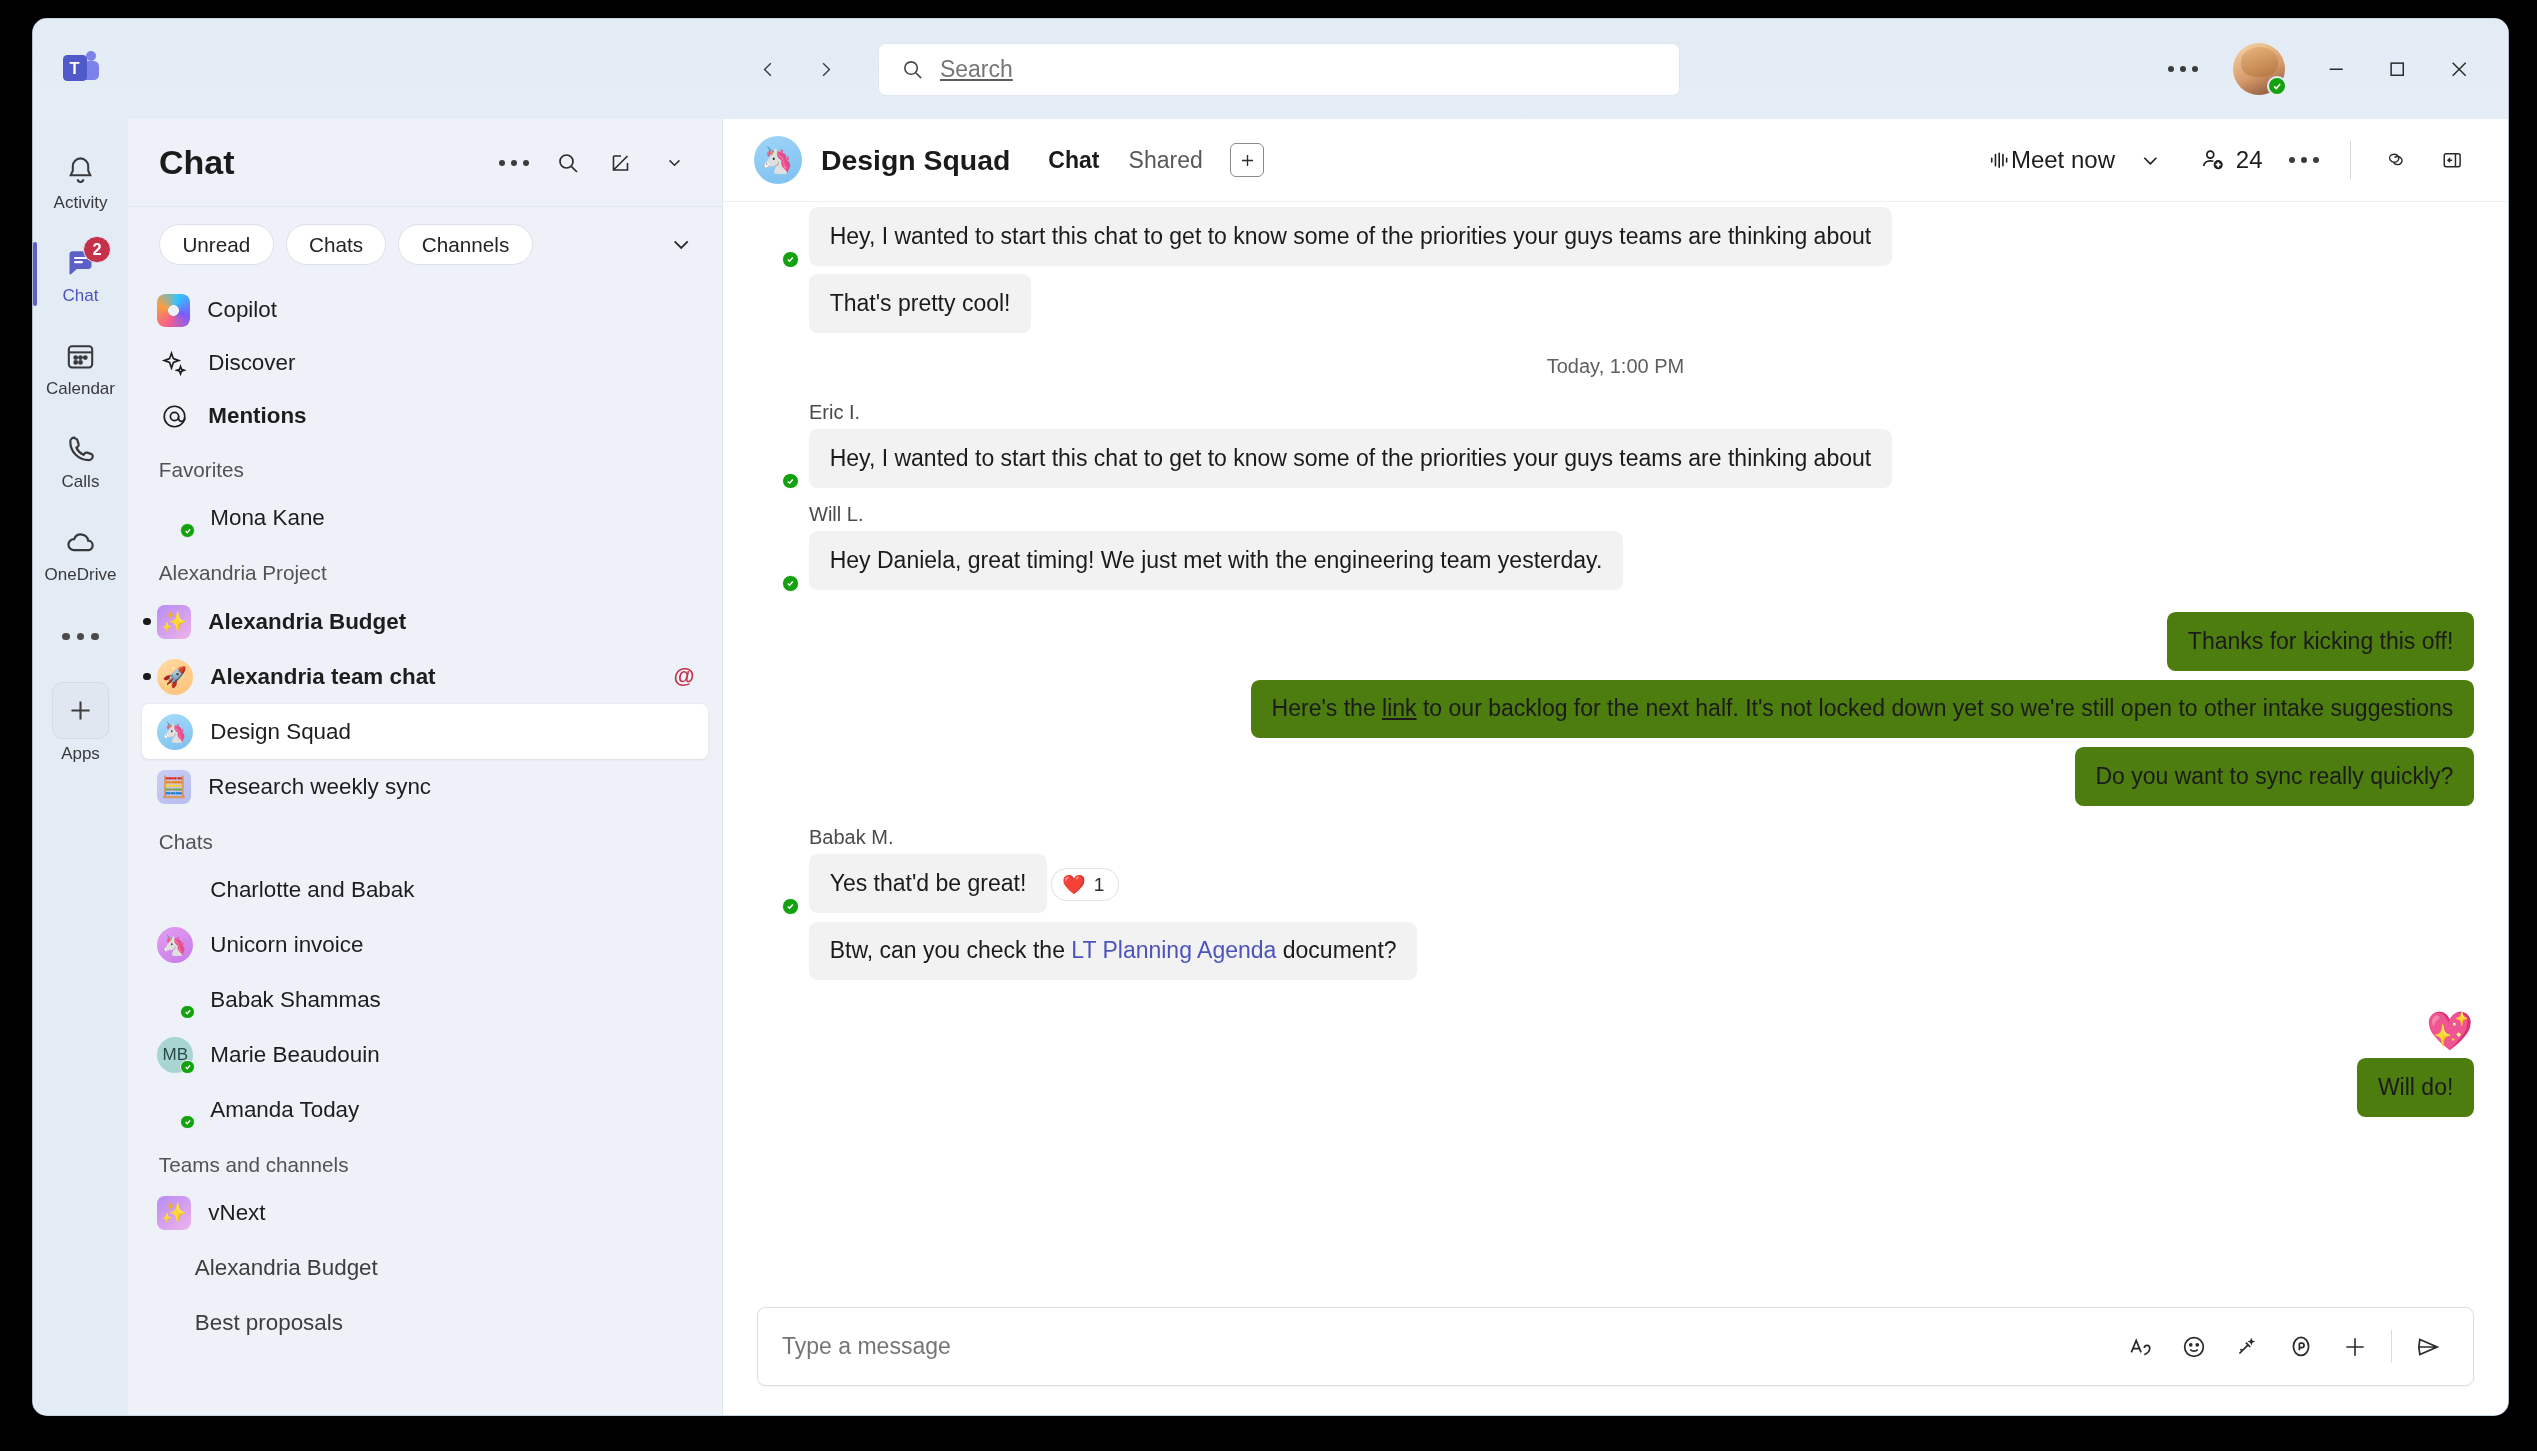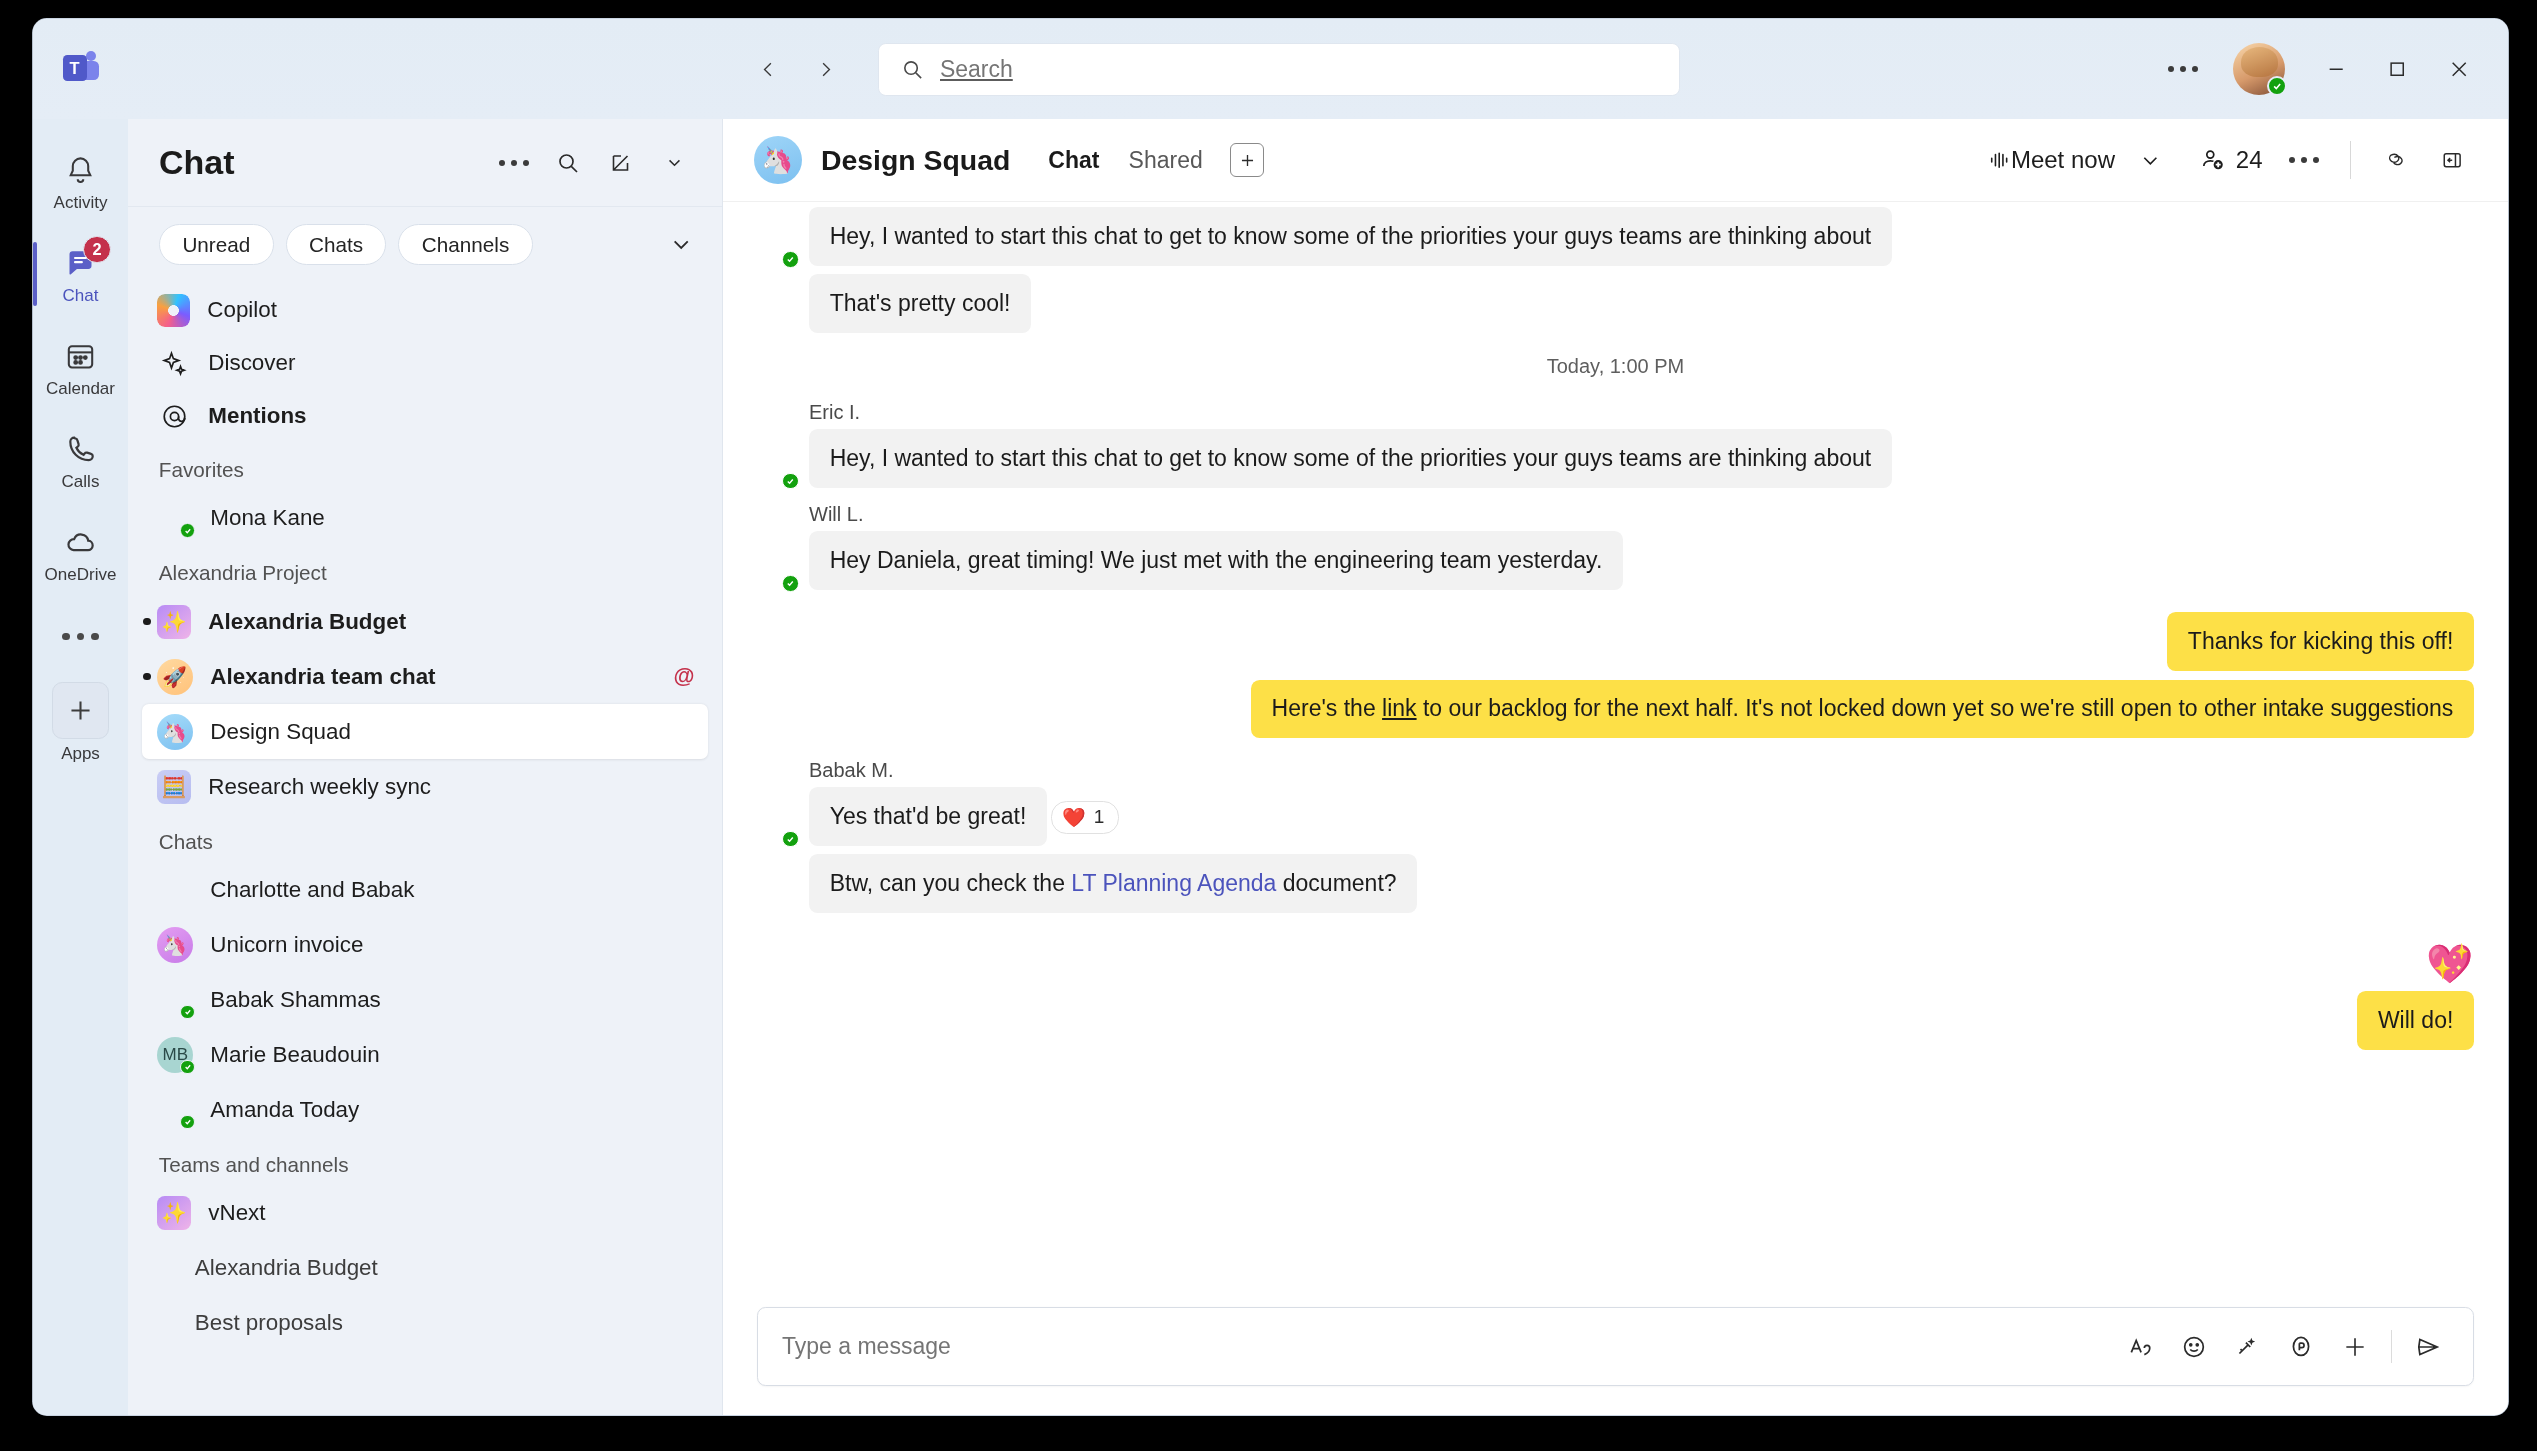--- a/index.html
+++ b/index.html
@@ -274,21 +274,21 @@
     position:absolute; right:-1.7px; bottom:-1.7px; width:16.4px; height:16.4px; border-radius:50%;
     background:#13a10e; border:1.7px solid #fff; display:flex; align-items:center; justify-content:center;
   }
   .msg-av .pres svg { width:8.6px; height:8.6px; color:#fff; }
   .sender { font-size: 20px; color: #4a4a4a; margin: 0 0 5.2px 52px; }
   .bubble {
     background: #f2f2f2; border-radius: 8.6px;
     padding: 13.8px 20.7px; font-size: 23px; color: #1b1b1b;
     line-height: 1.35; display: inline-block; max-width: 1448px;
   }
-  .bubble.out { background: #fde047; }
+  .bubble.out { background: #4d7c0f; }
   .row-in { display: flex; align-items: flex-end; gap: 12px; margin-bottom: 8.6px; }
   .row-in .spacer { width: 40px; flex: none; }
   .row-out { display: flex; justify-content: flex-end; margin-bottom: 8.6px; }
   .divider-time {
     text-align: center; font-size: 20px; color: #5e5e5e;
     margin: 22.4px 0 22.4px 0;
   }
   .link { color: #4b53bc; text-decoration: none; cursor: pointer; }
   .link.ul { color: inherit; text-decoration: underline; }
   .reaction {
@@ -725,20 +725,23 @@
       <div class="row-out" style="margin-top:22.4px">
         <div class="bubble out">Thanks for kicking this off!</div>
       </div>
 
       <div class="row-out">
         <div class="bubble out">
           <span>Here's the </span><a class="link ul">link</a><span> to our backlog for the next half. It's not locked down yet so we're still open to other intake suggestions</span>
         </div>
       </div>
 
+      <div class="row-out">
+        <div class="bubble out">Do you want to sync really quickly?</div>
+      </div>
 
       <div class="sender" style="margin-top:20.7px">Babak M.</div>
       <div class="row-in" style="margin-bottom:0">
         <span class="msg-av">
           <span class="ph" style="background:linear-gradient(160deg,#cfd9de,#2a2320)"><span style="position:absolute;left:16%;top:10%;width:68%;height:62%;border-radius:50%;background:#edc9a8;display:block"></span></span>
           <span class="pres">
                 <svg viewBox="0 0 24 24" fill="none" stroke="currentColor" stroke-width="4">
                   <path d="M5 12.5 L10 17.5 L19 7"></path>
                 </svg>
               </span>

